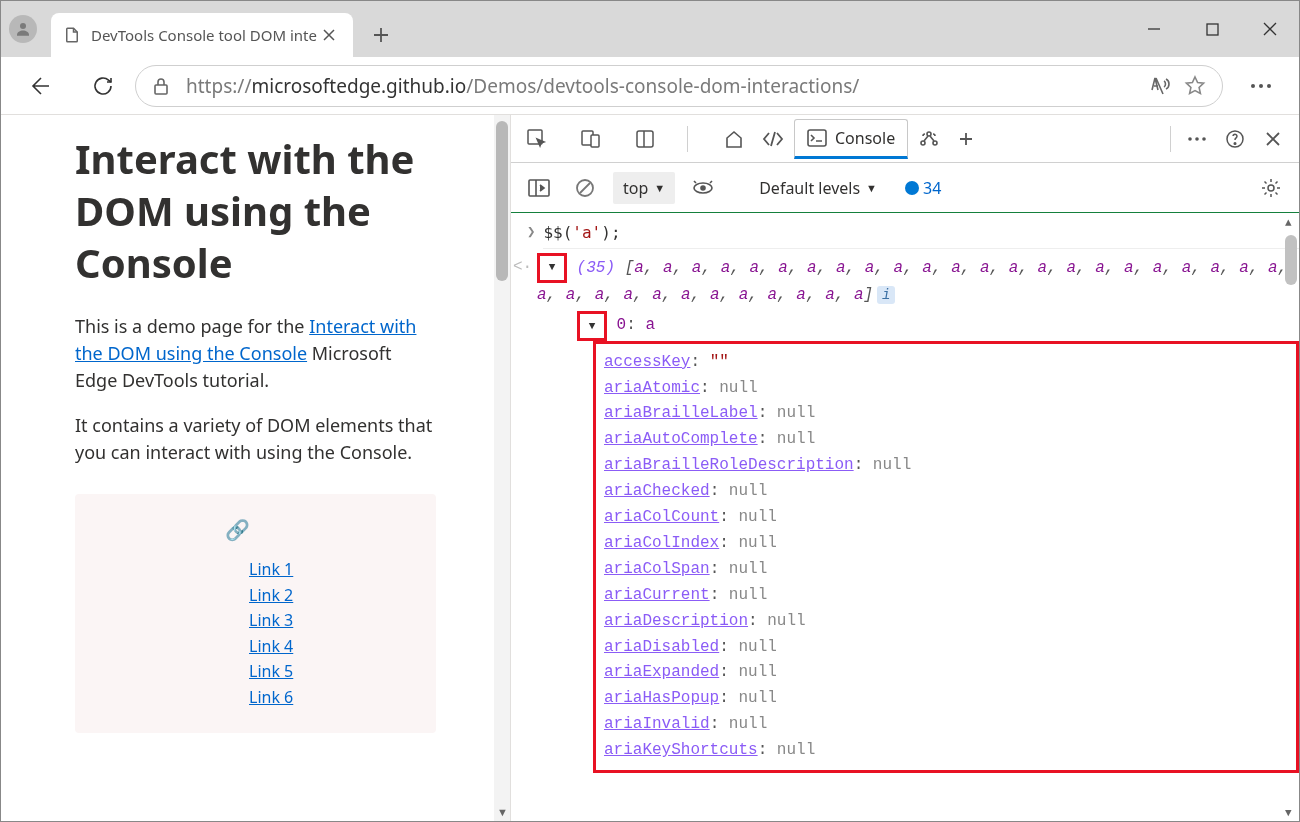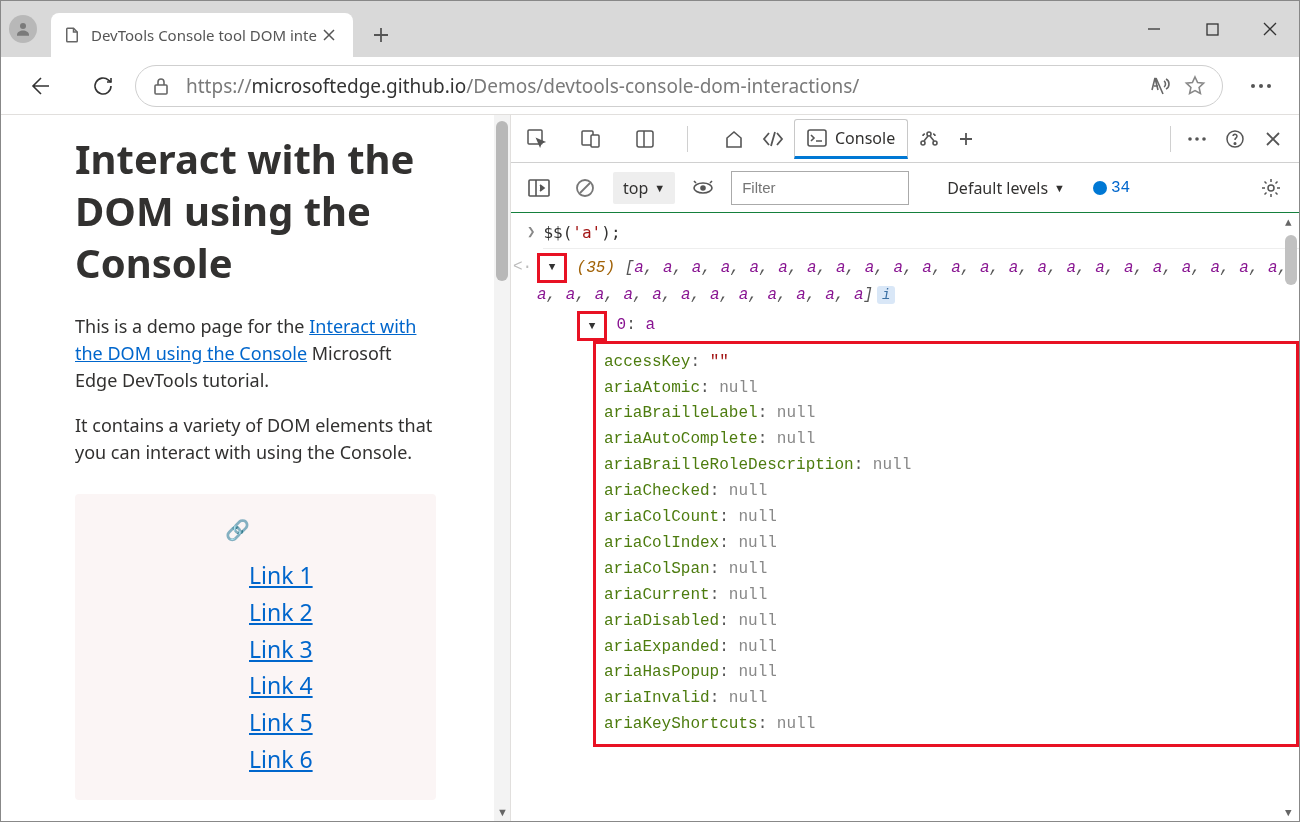--- a/index.html
+++ b/index.html
@@ -48,21 +48,21 @@
   
   .main { display:flex; height: calc(822px - 56px - 58px); }
   .page-panel { width: 510px; position: relative; border-right: 1px solid #e1dfdd; overflow:hidden; }
   .page-content { padding: 18px 74px; background:#fff; height:100%; overflow:hidden; }
   .page-content h1 { font-size: 40px; font-weight: 700; line-height: 1.3; margin-bottom: 24px; }
   .page-content p { font-size: 18px; line-height:1.5; margin-bottom: 18px; }
   .link { color: #0066cc; text-decoration: underline; }
   .section-card { background: #fbf5f5; border-radius: 4px; padding: 22px 100px 22px 150px; margin-top: 28px; }
   .section-card h2 { font-size: 28px; font-weight:700; margin-bottom: 14px; display:flex; align-items:center; gap:10px;}
   .section-card .link-icon { color:#999; font-size:20px; }
-  .section-links { font-size: 23px; line-height:1.6; padding-left: 24px; }
+  .section-links { font-size: 16px; line-height:1.6; padding-left: 24px; }
   .section-links div { color:#0066cc; text-decoration:underline; }
   .page-scroll { position:absolute; right:0; top:0; bottom:0; width:16px; background:#f3f3f3; }
   .page-scroll-thumb { position:absolute; top:6px; left:2px; right:2px; height:160px; background:#b8b8b8; border-radius:6px; }
   .page-scroll-down { position:absolute; bottom:4px; left:3px; color:#666; font-size:11px; }
   
   .devtools { flex:1; display:flex; flex-direction:column; background:#fff; }
   .dt-top { height:48px; border-bottom:1px solid #d0d0d0; display:flex; align-items:center; padding:0 8px; gap:18px;text-align:right; }
   .dt-icon { width:36px; height:36px; display:flex; align-items:center; justify-content:center; border-radius:4px; color:#555;}
   .dt-tabs { display:flex; gap:2px; margin-left:4px; }
   .dt-tab { height:40px; padding:0 8px; display:flex; align-items:center; justify-content:center; }
@@ -77,30 +77,30 @@
   .msg-count .dot { width:14px; height:14px; background:#0078d4; border-radius:50%; }
   .gear-right { margin-left:auto; }
   .dt-body { flex:1; position:relative; overflow:hidden; font-family: Consolas, "Courier New", monospace; font-size:16px; }
   .dt-body-inner { padding: 8px 0 8px 16px; }
   .console-row { display:flex; align-items:flex-start; gap:8px; padding:2px 0; }
   .cmd-chev { color:#888; font-size:14px; }
   .cmd-text { font-family: Consolas, monospace; }
   .cmd-fn { color:#333; }
   .cmd-str { color:#a31515; }
   .result-line { padding-left: 24px; line-height:1.6; color:#555; }
-  .arrlen { color:#a16207; font-style: italic; }
+  .arrlen { color:#8b5cf6; font-style: italic; }
   .arr-a { color:#881391; font-style: italic; }
   .arr-bracket { color:#555; font-style: italic;}
   .info-badge { display:inline-block; width:18px; height:18px; background:#d9e7f7; color:#3b6fa3; text-align:center; border-radius:3px; font-style:italic; font-size:14px; line-height:18px; margin-left:4px;}
   .red-box { border: 3px solid #e81123; display:inline-flex; align-items:center; justify-content:center; padding:0;}
   .disclosure { width:24px; height:24px; display:flex; align-items:center; justify-content:center; font-size:11px; color:#333; }
   .idx-label { color:#881391; }
   .idx-a { color:#881391; }
   .props-box { border:3px solid #e81123; padding: 6px 20px 6px 8px; margin-left: 66px; line-height: 1.62; }
-  .prop-key { color:#4d7c0f; }
+  .prop-key { color:#8b5cf6;text-decoration:underline; }
   .prop-val-null { color:#888; }
   .prop-val-str { color:#a31515; }
   .dt-scroll { position:absolute; right:0; top:0; bottom:0; width:16px; }
   .dt-scroll .tri { position:absolute; left:2px; font-size:11px; color:#666; }
   .dt-scroll-thumb { position:absolute; top:22px; left:2px; right:2px; height:50px; background:#c1c1c1; border-radius:6px; }
   .vdiv { width:1px; height:26px; background:#d0d0d0; margin:0 6px; }
   svg { display:block; }
   .hr-under-cmd { border-top:1px solid #eee; margin: 4px 0 4px 16px; }
 </style>
 </head>
@@ -318,26 +318,25 @@
         <span>top</span>
         <span style="font-size:11px;">▼</span>
       </div>
       <div class="dt-icon">
         <svg width="22" height="16" fill="none" stroke="#555" stroke-width="1.6">
             <ellipse cx="11" cy="8" rx="9" ry="5"></ellipse>
             <circle cx="11" cy="8" r="2" fill="#555"></circle>
             <path d="M4 3l-2-2M18 3l2-2"></path>
           </svg>
       </div>
-      <input class="filter-input" placeholder="Filter" style="">
       <div class="levels" style="margin-left:28px;">
         <span>Default levels</span>
         <span style="font-size:11px;">▼</span>
       </div>
-      <div class="msg-count" style="margin-left:18px;font-family:Liberation Mono, monospace;">
+      <div class="msg-count" style="margin-left:18px;">
         <span class="dot"></span>
         <span>34</span>
       </div>
       <div class="dt-icon gear-right">
         <svg width="22" height="22" fill="none" stroke="#555" stroke-width="1.5">
             <circle cx="11" cy="11" r="3"></circle>
             <path d="M11 2v3M11 17v3M2 11h3M17 11h3M4.5 4.5l2 2M15.5 15.5l2 2M4.5 17.5l2-2M15.5 6.5l2-2"></path>
           </svg>
       </div>
     </div>
@@ -371,20 +370,21 @@
             <div><span class="prop-key">accessKey</span><span style="color:#555;">: </span><span class="prop-val-str">""</span></div>
             <div><span class="prop-key">ariaAtomic</span><span style="color:#555;">: </span><span class="prop-val-null">null</span></div>
             <div><span class="prop-key">ariaBrailleLabel</span><span style="color:#555;">: </span><span class="prop-val-null">null</span></div>
             <div><span class="prop-key">ariaAutoComplete</span><span style="color:#555;">: </span><span class="prop-val-null">null</span></div>
             <div><span class="prop-key">ariaBrailleRoleDescription</span><span style="color:#555;">: </span><span class="prop-val-null">null</span></div>
             <div><span class="prop-key">ariaChecked</span><span style="color:#555;">: </span><span class="prop-val-null">null</span></div>
             <div><span class="prop-key">ariaColCount</span><span style="color:#555;">: </span><span class="prop-val-null">null</span></div>
             <div><span class="prop-key">ariaColIndex</span><span style="color:#555;">: </span><span class="prop-val-null">null</span></div>
             <div><span class="prop-key">ariaColSpan</span><span style="color:#555;">: </span><span class="prop-val-null">null</span></div>
             <div><span class="prop-key">ariaCurrent</span><span style="color:#555;">: </span><span class="prop-val-null">null</span></div>
+            <div><span class="prop-key">ariaDescription</span><span style="color:#555;">: </span><span class="prop-val-null">null</span></div>
             <div><span class="prop-key">ariaDisabled</span><span style="color:#555;">: </span><span class="prop-val-null">null</span></div>
             <div><span class="prop-key">ariaExpanded</span><span style="color:#555;">: </span><span class="prop-val-null">null</span></div>
             <div><span class="prop-key">ariaHasPopup</span><span style="color:#555;">: </span><span class="prop-val-null">null</span></div>
             <div><span class="prop-key">ariaInvalid</span><span style="color:#555;">: </span><span class="prop-val-null">null</span></div>
             <div><span class="prop-key">ariaKeyShortcuts</span><span style="color:#555;">: </span><span class="prop-val-null">null</span></div>
           </div>
       </div>
 
       <div class="dt-scroll">
         <div class="tri" style="top:4px;">▲</div>

